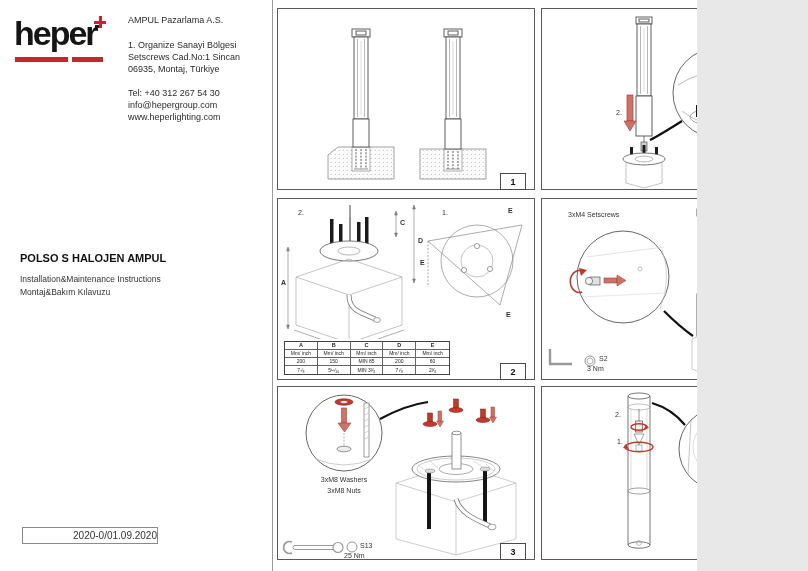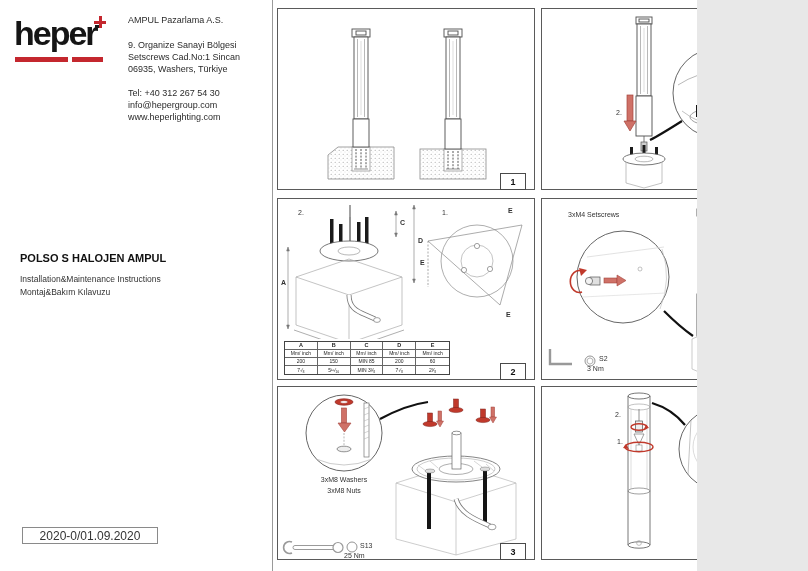--- a/index.html
+++ b/index.html
@@ -10,21 +10,21 @@
              letter-spacing:-2px;color:#151515;line-height:1;}
   .logo-plus{position:absolute;left:93px;top:16px;width:14px;height:14px;}
   .logo-plus .pv{position:absolute;left:6px;top:0;width:3px;height:12px;background:#c4272e;}
   .logo-plus .ph{position:absolute;left:1px;top:5px;width:12px;height:3px;background:#c4272e;}
   .logo-plus .pb{position:absolute;left:2px;top:9px;width:4px;height:3px;background:#1a1a1a;}
   .logo-bar{position:absolute;height:5px;background:#c4272e;top:57px;}
   .co{position:absolute;left:128px;font-size:9px;line-height:12px;color:#2b2b2b;}
   .title{position:absolute;left:20px;top:252px;font-size:11px;font-weight:bold;color:#111;text-align:right;}
   .sub{position:absolute;left:20px;font-size:8.5px;color:#333;}
   .datebox{position:absolute;left:22px;top:527px;width:134px;height:15px;border:1px solid #8a8a8a;
-           font-size:12px;color:#333;display:flex;align-items:center;justify-content:center;}
+           font-size:10px;color:#333;display:flex;align-items:center;justify-content:flex-end;}
   .vsep{position:absolute;left:272px;top:0;width:1px;height:571px;background:#9a9a9a;}
   
   .panel{position:absolute;border:1px solid #5a5a5a;background:#fff;}
   .panel svg{position:absolute;left:0;top:0;}
   .pnum{position:absolute;right:8px;bottom:-1px;width:24px;height:15px;border:1px solid #4a4a4a;
         background:#fff;font-size:9px;font-weight:bold;color:#111;
         display:flex;align-items:center;justify-content:center;}
   .lbl{position:absolute;font-size:7px;color:#333;}
   .lbl.b{font-weight:bold;}
   .cap{position:absolute;font-size:7px;color:#333;}
@@ -46,23 +46,23 @@
   <div class="logo-word">heper</div>
   <div class="logo-plus">
     <div class="pv"></div>
       <div class="ph"></div>
       <div class="pb"></div>
   </div>
   <div class="logo-bar" style="left:15px;width:53px;"></div>
   <div class="logo-bar" style="left:72px;width:31px;"></div>
 
   <div class="co" style="top:14px;">AMPUL Pazarlama A.S.</div>
-  <div class="co" style="top:39px;">9. Organize Sanayi Bölgesi</div>
+  <div class="co" style="top:39px;">1. Organize Sanayi Bölgesi</div>
   <div class="co" style="top:51px;">Setscrews Cad.No:1 Sincan</div>
-  <div class="co" style="top:63px;">06935, Washers, Türkiye</div>
+  <div class="co" style="top:63px;">06935, Montaj, Türkiye</div>
   <div class="co" style="top:87px;">Tel: +40 312 267 54 30</div>
   <div class="co" style="top:99px;">info@hepergroup.com</div>
   <div class="co" style="top:111px;">www.heperlighting.com</div>
 
   <div class="title">POLSO S HALOJEN AMPUL</div>
   <div class="sub" style="top:274px;text-align:center;">Installation&amp;Maintenance Instructions</div>
   <div class="sub" style="top:287px;">Montaj&amp;Bakım Kılavuzu</div>
 
   <div class="datebox">
     <span>2020-0/01.09.2020</span>

